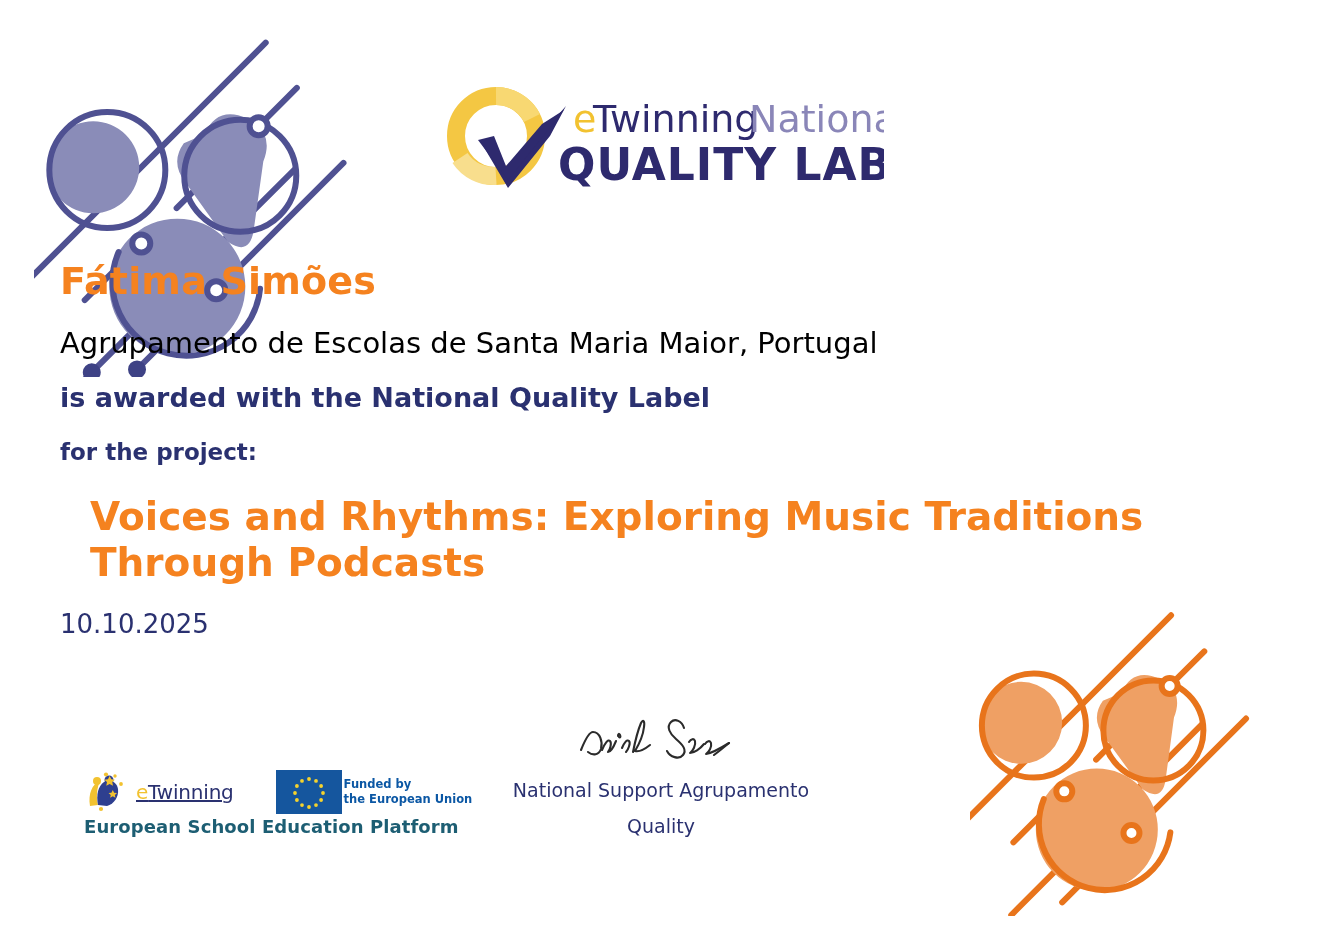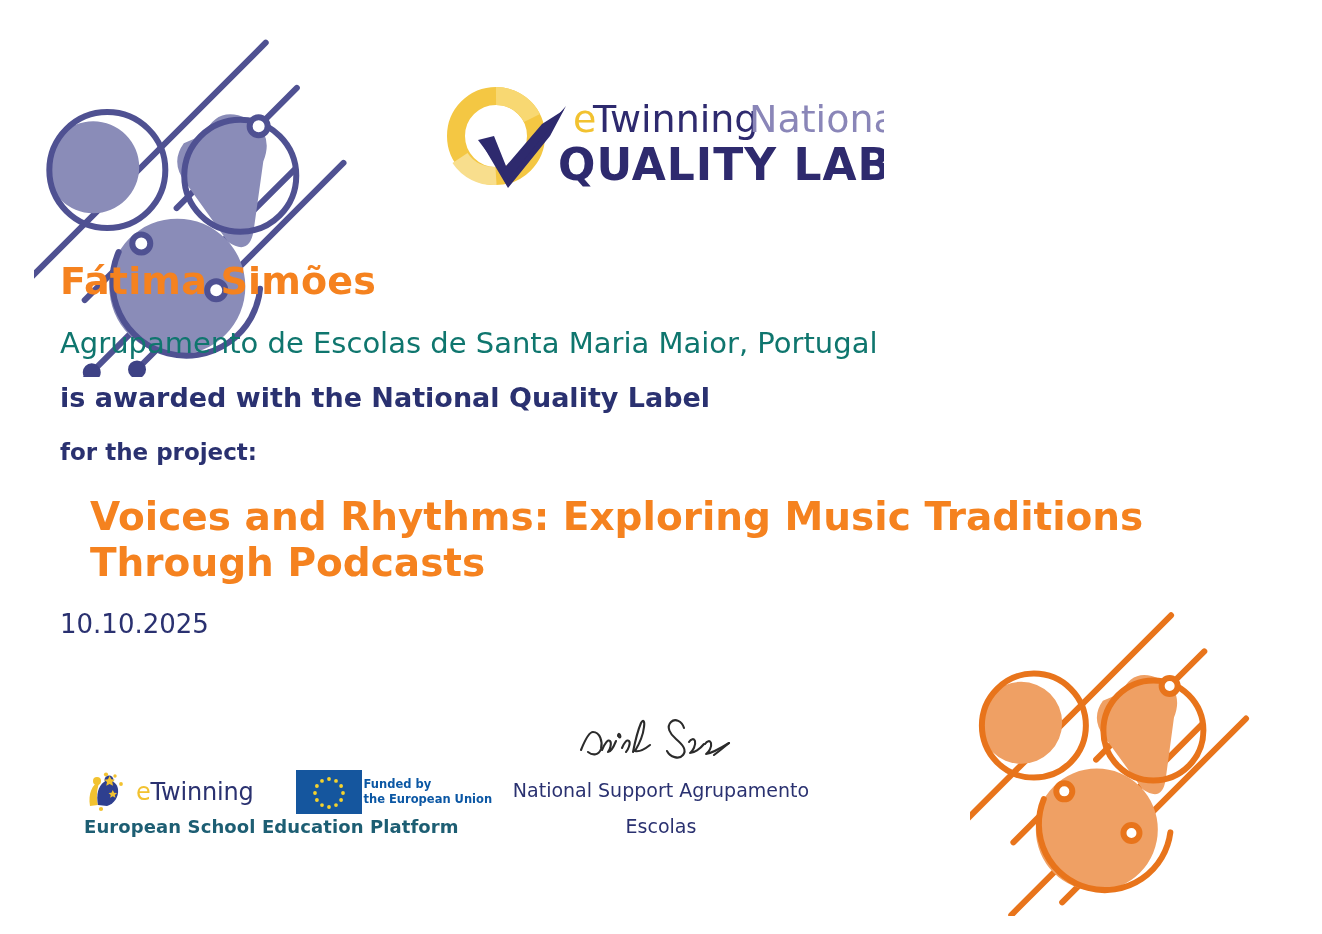--- a/index.html
+++ b/index.html
@@ -60,21 +60,21 @@
   }
   .recipient-name {
     color: #F5821F;
     font-size: 38px;
     font-weight: bold;
     letter-spacing: 0.2px;
     line-height: 1.15;
     margin: 0 0 22px 0;
   }
   .school-line {
-    color: #0f766e;
+    color: #000000;
     font-size: 29px;
     font-weight: normal;
     line-height: 1.2;
     margin: 0 0 22px 0;
   }
   .awarded-line {
     color: #2A3170;
     font-size: 27px;
     font-weight: bold;
     line-height: 1.2;
@@ -163,24 +163,25 @@
     gap: 2px;
   }
   .eu-funded-text {
     color: #0B57A4;
     font-size: 11.5px;
     font-weight: bold;
     line-height: 1.32;
     white-space: nowrap;
   }
   .etw-small-word {
-    font-size: 24px;
+    font-size: 20px;
     font-weight: normal;
     color: #2A3170;
     letter-spacing: -0.2px;
+    text-decoration: underline;
   }
   .etw-small-e {
     color: #F2C230;
   }
 </style>
 </head>
 <body>
 
 <div id="certificate">
 
@@ -249,21 +250,21 @@
         <path d="M47 24 C47 22 48 21 49 23 C50 25 49 26 48 25"></path>
         <path d="M51 36 C53 31 56 27 58 29 C60 31 57 38 55 40"></path>
         <path d="M62 40 C64 30 67 18 70 11 C72 7 74 9 73 15 C72 24 67 34 64 39 C68 40 74 37 79 33"></path>
         <path d="M113 16 C111 9 104 6 100 10 C95 15 99 22 105 27 C112 33 116 38 112 43 C108 48 99 45 96 39"></path>
         <path d="M118 30 C120 27 123 26 124 29 C125 33 122 39 119 41 C123 41 129 37 133 32"></path>
         <path d="M134 32 C136 29 139 28 140 31 C141 35 138 40 135 42 C141 41 150 36 158 31"></path>
         <path d="M158 31 C152 36 147 40 143 43"></path>
       </g>
     </svg>
     <div class="signatory-org">National Support Agrupamento</div>
-    <div class="signatory-country">Escolas</div>
+    <div class="signatory-country">Quality</div>
   </div>
 
   <div id="footer-logos">
     <div id="footer-logo-row">
 
       <div style="display:flex;align-items:center;gap:6px;">
         <svg width="46" height="40" viewBox="0 0 46 40">
           <path d="M6 34 C4 22 8 12 16 9 C13 16 12 24 14 33 Z" fill="#F2C230"></path>
           <path d="M14 33 C12 23 14 14 20 10 C26 6 33 10 34 17 C35 25 30 32 23 34 Z" fill="#2E3F8F"></path>
           <circle cx="13" cy="9" r="4" fill="#F2C230"></circle>

